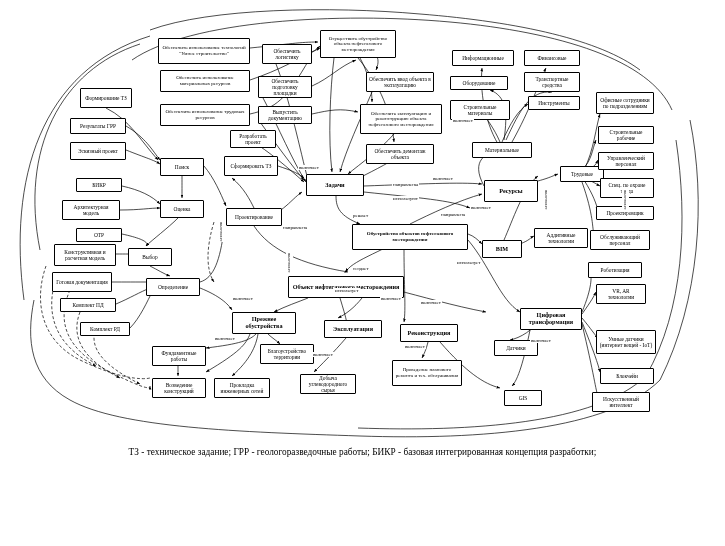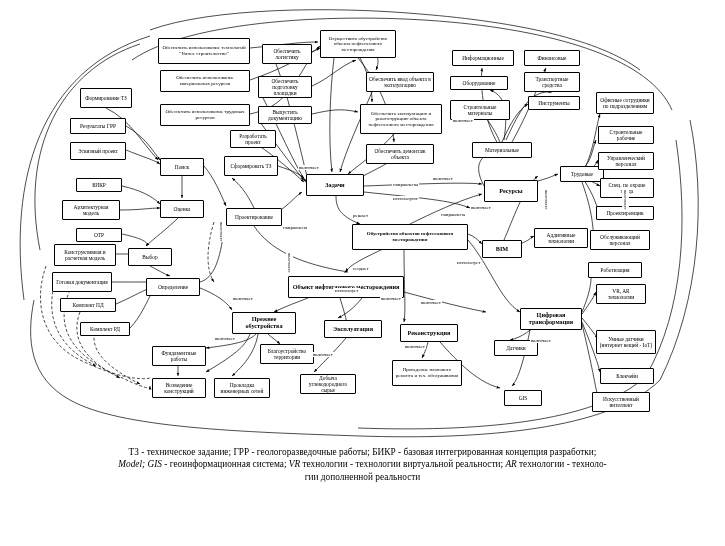--- a/index.html
+++ b/index.html
@@ -219,16 +219,14 @@
       <div class="edgelbl" style="left: 380px; top: 296px;">включает</div>
       <div class="edgelbl" style="left: 420px; top: 300px;">включает</div>
       <div class="edgelbl" style="left: 214px; top: 336px;">включает</div>
       <div class="edgelbl" style="left: 312px; top: 352px;">включает</div>
       <div class="edgelbl" style="left: 404px; top: 344px;">включает</div>
       <div class="edgelbl" style="left: 530px; top: 338px;">включает</div>
     </div>
 
   <div id="legend">
     <div>ТЗ - техническое задание; ГРР - геологоразведочные работы; БИКР - базовая интегрированная концепция разработки;</div>
-    <div><i>Model; GIS</i><span> - геоинформационная система; </span><i>VR</i><span> технологии - технологии виртуальной реальности; </span><i>AR</i><span> технологии - техноло-</span></div>
-    <div>гии дополненной реальности</div>
   </div>
 </div>
 
 </body></html>

